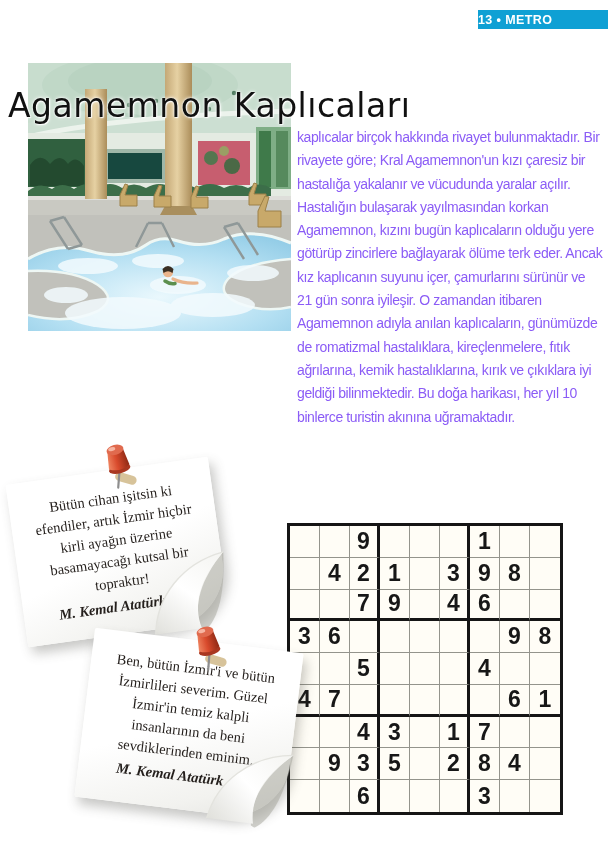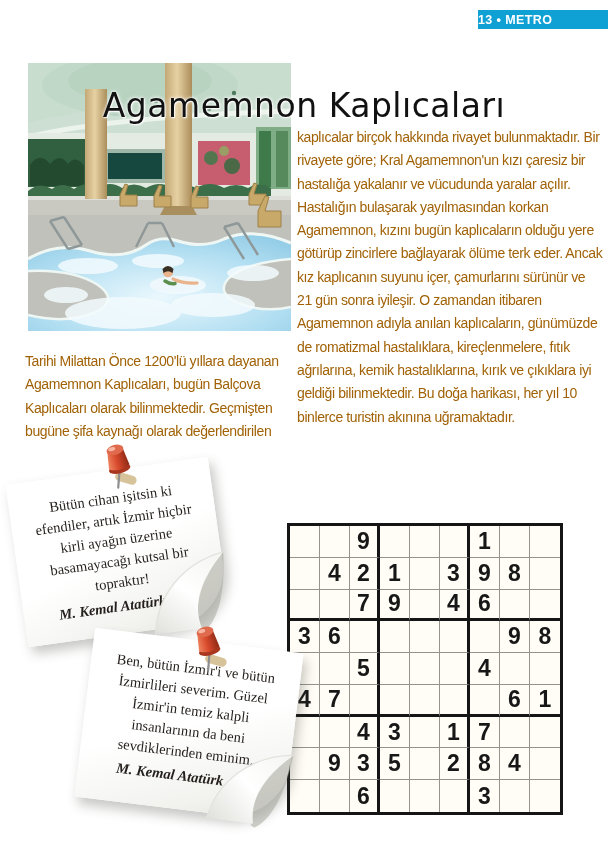--- a/index.html
+++ b/index.html
@@ -5,30 +5,30 @@
   html,body{margin:0;padding:0;background:#fff;}
   .page{position:relative;width:611px;height:850px;background:#ffffff;overflow:hidden;
         font-family:"Liberation Sans",sans-serif;color:#1c1c1c;}
 
   
   .badge{position:absolute;left:478px;top:10px;width:130px;height:19px;background:#0fa0d4;
          display:flex;align-items:center;box-sizing:border-box;}
   .badge span{color:#fff;font-size:12.5px;font-weight:bold;letter-spacing:.4px;}
 
   
-  .title{position:absolute;top:64px;left:8px;right:11px;text-align:center;z-index:4;
+  .title{position:absolute;top:64px;left:8px;right:11px;text-align:left;z-index:4;
          font-family:"DejaVu Sans",sans-serif;font-size:33px;font-weight:500;color:#111;
          letter-spacing:.5px;
          text-shadow:0 0 4px rgba(255,255,255,.95),0 0 2px #fff,1px 1px 1px rgba(255,255,255,.9);}
 
   
   .photo{position:absolute;left:28px;top:63px;width:263px;height:268px;z-index:1;}
 
   
-  .col{position:absolute;font-size:14px;line-height:23.3px;letter-spacing:-.4px;color:#a16207;}
+  .col{position:absolute;font-size:14px;line-height:23.3px;letter-spacing:-.4px;color:#8b5cf6;}
   .col-left{left:25px;top:336px;width:268px;}
   .col-right{left:297px;top:112px;width:306px;}
 
   
   .note{position:absolute;background:linear-gradient(160deg,#ffffff 50%,#f2f2ef 82%,#e3e3df 100%);
         box-shadow:4px 7px 12px rgba(70,70,62,.30);border-radius:2px 2px 58px 2px;z-index:2;}
   .note-1{left:16px;top:470px;width:204px;height:164px;transform:rotate(-8deg);}
   .note-2{left:84px;top:640px;width:210px;height:170px;transform:rotate(7deg);z-index:3;}
   .note-quote{font-family:"Liberation Serif",serif;font-size:14.5px;line-height:21px;
               text-align:center;color:#241f1c;padding:18px 12px 0 12px;}
@@ -159,21 +159,20 @@
         <circle cx="140" cy="209" r="5.2" fill="#e9b48c"></circle>
         <path d="M134.5,206 q5.5,-6 11,0 l-1,4 q-4.5,-3.5 -9,0 Z" fill="#3a2e22"></path>
         <path d="M145,216 q11,5 24,4" stroke="#e9b48c" stroke-width="3.2" fill="none" stroke-linecap="round"></path>
         <path d="M137,218 q5,3.5 10,2.5" stroke="#5c8f4e" stroke-width="3.5" fill="none" stroke-linecap="round"></path>
       </g>
     </svg>
   </div>
 
   <h1 class="title">Agamemnon Kaplıcaları</h1>
 
-  <p class="col col-left">Tarihi Milattan Önce 1200'lü yıllara dayanan Agamemnon Kaplıcaları, bugün Balçova Kaplıcaları olarak bilinmektedir. Geçmişten bugüne şifa kaynağı olarak değerlendirilen</p>
   <p class="col col-right">kaplıcalar birçok hakkında rivayet bulunmaktadır. Bir rivayete göre; Kral Agamemnon'un kızı çaresiz bir hastalığa yakalanır ve vücudunda yaralar açılır. Hastalığın bulaşarak yayılmasından korkan Agamemnon, kızını bugün kaplıcaların olduğu yere götürüp zincirlere bağlayarak ölüme terk eder. Ancak kız kaplıcanın suyunu içer, çamurlarını sürünür ve 21 gün sonra iyileşir. O zamandan itibaren Agamemnon adıyla anılan kaplıcaların, günümüzde de romatizmal hastalıklara, kireçlenmelere, fıtık ağrılarına, kemik hastalıklarına, kırık ve çıkıklara iyi geldiği bilinmektedir. Bu doğa harikası, her yıl 10 binlerce turistin akınına uğramaktadır.</p>
 
   <div class="note note-1">
     <div class="note-quote">Bütün cihan işitsin ki efendiler, artık İzmir hiçbir kirli ayağın üzerine basamayacağı kutsal bir topraktır!</div>
     <div class="note-sig">M. Kemal Atatürk</div>
     <svg class="curl" viewBox="0 0 90 90">
       <path d="M50,88 C46,60 58,34 86,8 C82,50 72,78 54,90 Z" fill="#a9a9a1" opacity="0.55"></path>
       <path d="M2,86 C8,46 40,14 86,8 C56,34 46,60 52,86 Z" fill="url(#curlG)"></path>
       <path d="M2,86 C8,46 40,14 86,8" stroke="#e3e3de" stroke-width="1.5" fill="none"></path>
     </svg>

